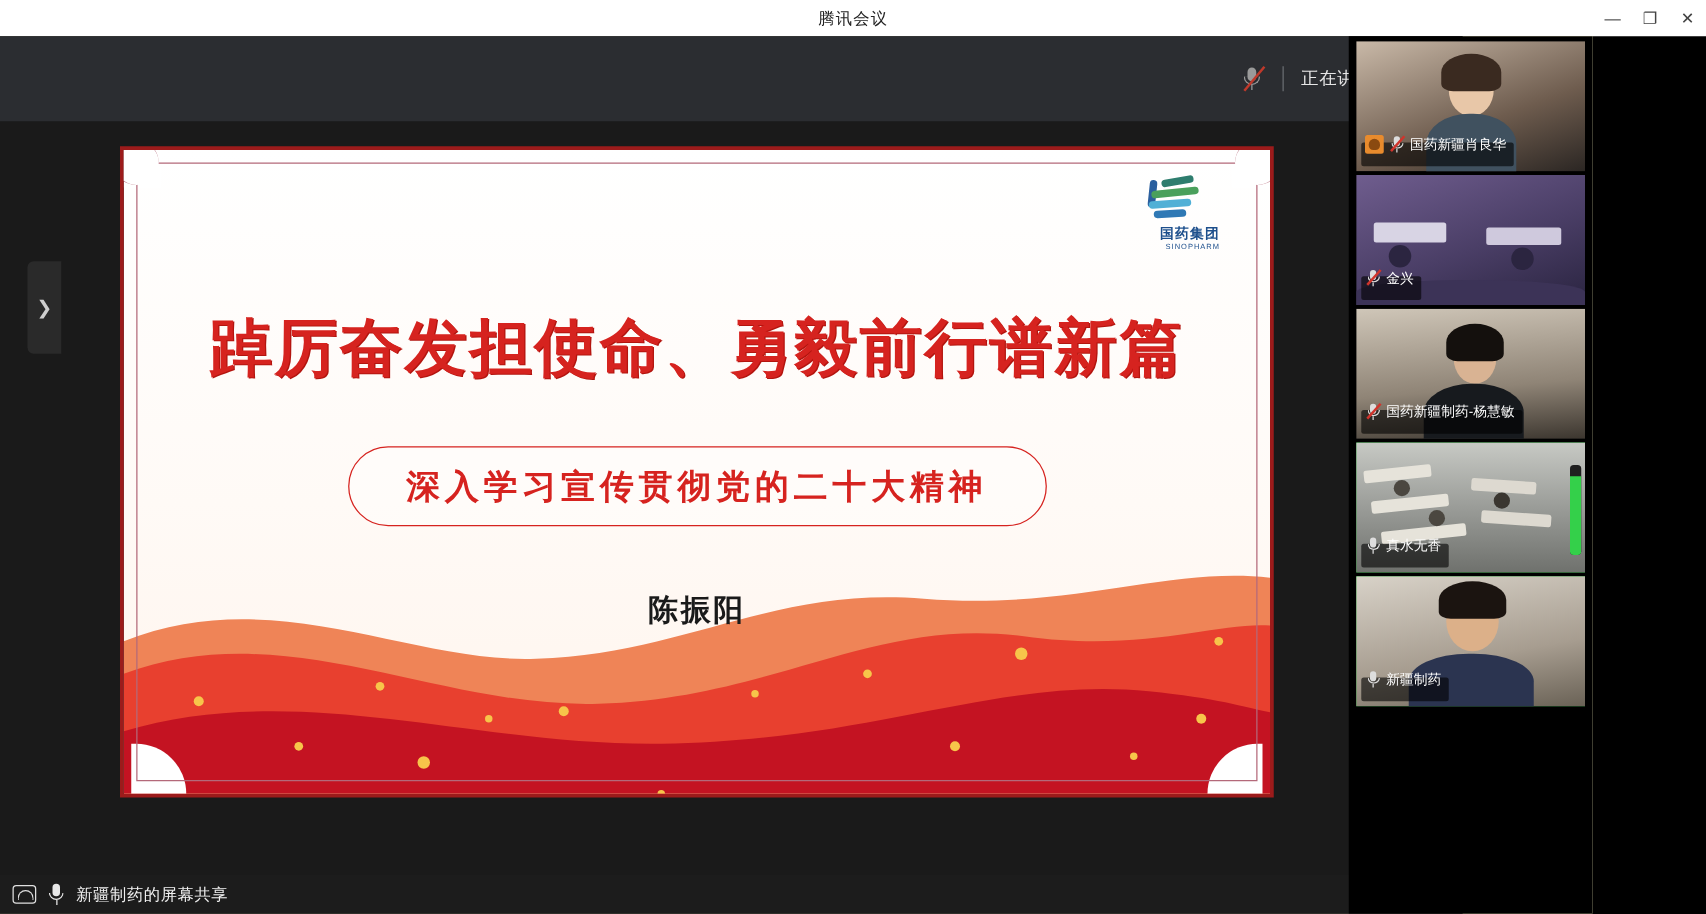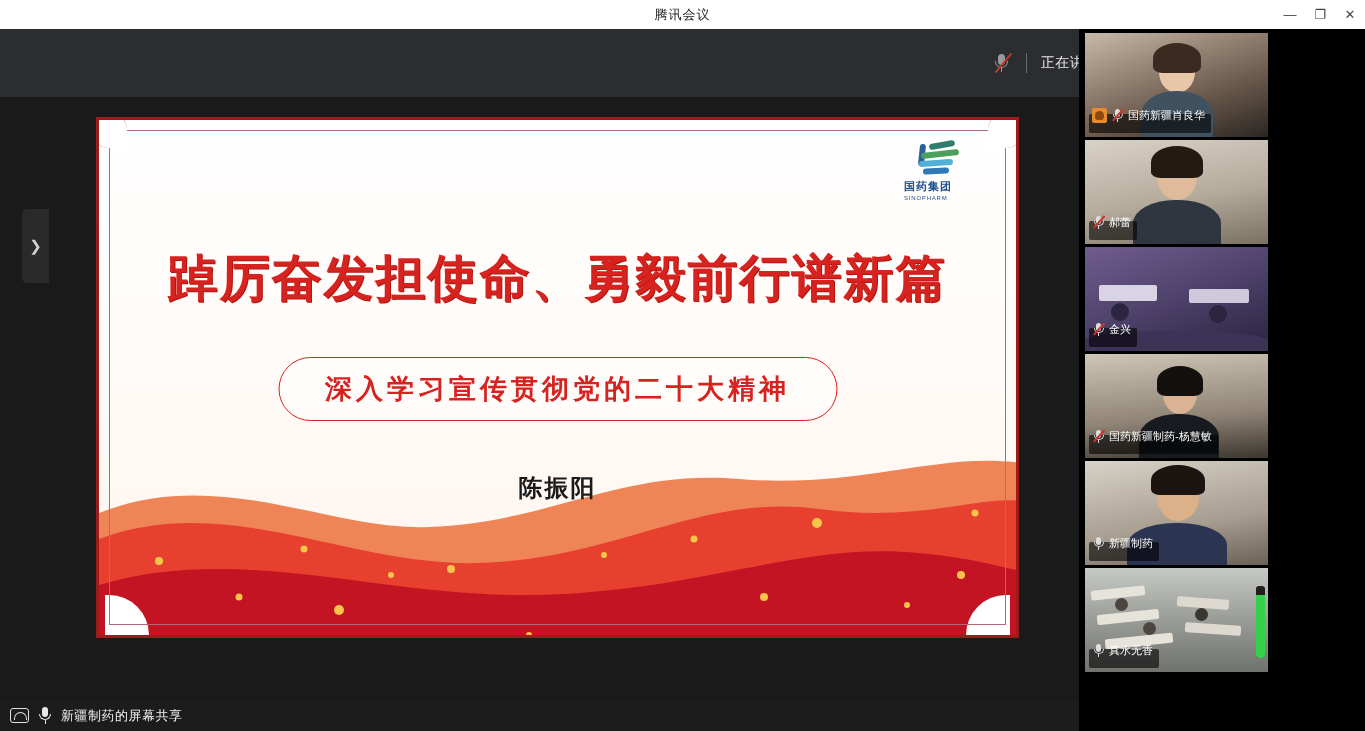--- a/index.html
+++ b/index.html
@@ -96,21 +96,21 @@
     position: absolute; width: 36px; height: 36px;
     border: 1px solid #b4697a; border-radius: 50%;
     background: #fff; z-index: 7;
   }
   .ca-tl { left: -8px; top: -8px; border-right: none; border-bottom: none; }
   .ca-tr { right: -8px; top: -8px; border-left: none; border-bottom: none; }
   .mask-tl { position:absolute; left:0; top:0; width:30px; height:30px; background:#fff; z-index:5; }
   .mask-tr { position:absolute; right:0; top:0; width:30px; height:30px; background:#fff; z-index:5; }
 
   .slide-logo {
-    position: absolute; right: 40px; top: 22px; width: 72px; text-align: left; z-index: 8;
+    position: absolute; right: 40px; top: 22px; width: 72px; text-align: right; z-index: 8;
   }
   .logo-mark { position: relative; width: 50px; height: 34px; margin: 0 auto 3px; }
   .swoosh { position: absolute; height: 6px; border-radius: 4px; }
   .sw1 { left: 14px; top: 0px;  width: 26px; background: #2e7d6e; transform: rotate(-10deg); }
   .sw2 { left: 6px;  top: 9px;  width: 38px; background: #4aa05c; transform: rotate(-6deg); }
   .sw3 { left: 4px;  top: 18px; width: 34px; background: #51b0d6; transform: rotate(-4deg); }
   .sw4 { left: 8px;  top: 26px; width: 26px; background: #2f79b5; transform: rotate(-3deg); }
   .sw-stem { position: absolute; left: 4px; top: 2px; width: 6px; height: 22px; background: #2b5f9e; border-radius: 3px; transform: rotate(6deg); }
   .logo-cn { font-size: 11px; color: #1d4f8c; font-weight: bold; letter-spacing: 1px; }
   .logo-en { font-size: 6px; color: #1d4f8c; letter-spacing: .8px; margin-top: 1px; }
@@ -322,38 +322,20 @@
         <div class="mini-mic">
           <div class="mm-body"></div>
             <div class="mm-arc"></div>
             <div class="mm-stand"></div>
             <div class="mm-slash"></div>
         </div>
         <div class="badge-name">国药新疆肖良华</div>
       </div>
     </div>
 
-    <div class="tile">
-      <div class="tile-img" style="background:linear-gradient(170deg,#d9d2c6,#b4ab9c 55%,#7a7162);">
-        <div class="ph">
-          <div class="ph-head" style="left:72px;top:14px;width:40px;height:46px;background:#e0bb9b;"></div>
-          <div class="ph-head" style="left:66px;top:6px;width:52px;height:32px;background:#241a14;border-radius:50% 50% 18% 18%;"></div>
-          <div class="ph-body" style="left:48px;top:60px;width:88px;height:48px;background:#2f3640;"></div>
-        </div>
-      </div>
-      <div class="badge">
-        <div class="mini-mic">
-          <div class="mm-body"></div>
-            <div class="mm-arc"></div>
-            <div class="mm-stand"></div>
-            <div class="mm-slash"></div>
-        </div>
-        <div class="badge-name">郝蕾</div>
-      </div>
-    </div>
 
     <div class="tile">
       <div class="tile-img" style="background:linear-gradient(160deg,#6f5d8e,#4a3e66 55%,#2a2440);">
         <div class="ph">
           <div class="ph-body" style="left:14px;top:38px;width:58px;height:16px;background:#d8d4e4;border-radius:2px;"></div>
           <div class="ph-body" style="left:104px;top:42px;width:60px;height:14px;background:#cfc9dd;border-radius:2px;"></div>
           <div class="ph-head" style="left:26px;top:56px;width:18px;height:18px;background:#2b2540;"></div>
           <div class="ph-head" style="left:124px;top:58px;width:18px;height:18px;background:#2b2540;"></div>
           <div class="ph-body" style="left:0;top:84px;width:183px;height:20px;background:#3c3357;"></div>
         </div>
@@ -378,38 +360,20 @@
         </div>
       </div>
       <div class="badge">
         <div class="mini-mic">
           <div class="mm-body"></div>
             <div class="mm-arc"></div>
             <div class="mm-stand"></div>
             <div class="mm-slash"></div>
         </div>
         <div class="badge-name">国药新疆制药-杨慧敏</div>
-      </div>
-    </div>
-
-    <div class="tile active">
-      <div class="tile-img" style="background:linear-gradient(170deg,#d8d2c8,#a79d90 60%,#6a6256);">
-        <div class="ph">
-          <div class="ph-head" style="left:72px;top:12px;width:42px;height:48px;background:#dcb089;"></div>
-          <div class="ph-head" style="left:66px;top:4px;width:54px;height:30px;background:#1b1410;border-radius:50% 50% 18% 18%;"></div>
-          <div class="ph-body" style="left:42px;top:62px;width:100px;height:46px;background:#2b3450;"></div>
-        </div>
-      </div>
-      <div class="badge">
-        <div class="mini-mic">
-          <div class="mm-body"></div>
-            <div class="mm-arc"></div>
-            <div class="mm-stand"></div>
-        </div>
-        <div class="badge-name">新疆制药</div>
       </div>
     </div>
 
     <div class="tile active">
       <div class="tile-img" style="background:linear-gradient(180deg,#c7c9c4,#9a9c98 50%,#6f716d);">
         <div class="ph">
           <div class="ph-body" style="left:6px;top:20px;width:54px;height:10px;background:#e6e3da;border-radius:2px;transform:rotate(-6deg);"></div>
           <div class="ph-body" style="left:12px;top:44px;width:62px;height:10px;background:#e6e3da;border-radius:2px;transform:rotate(-6deg);"></div>
           <div class="ph-body" style="left:20px;top:68px;width:68px;height:10px;background:#e6e3da;border-radius:2px;transform:rotate(-6deg);"></div>
           <div class="ph-body" style="left:92px;top:30px;width:52px;height:10px;background:#ddd9d0;border-radius:2px;transform:rotate(4deg);"></div>
@@ -425,14 +389,32 @@
       <div class="badge">
         <div class="mini-mic">
           <div class="mm-body"></div>
             <div class="mm-arc"></div>
             <div class="mm-stand"></div>
         </div>
         <div class="badge-name">真水无香</div>
       </div>
     </div>
 
+    <div class="tile active">
+      <div class="tile-img" style="background:linear-gradient(170deg,#d8d2c8,#a79d90 60%,#6a6256);">
+        <div class="ph">
+          <div class="ph-head" style="left:72px;top:12px;width:42px;height:48px;background:#dcb089;"></div>
+          <div class="ph-head" style="left:66px;top:4px;width:54px;height:30px;background:#1b1410;border-radius:50% 50% 18% 18%;"></div>
+          <div class="ph-body" style="left:42px;top:62px;width:100px;height:46px;background:#2b3450;"></div>
+        </div>
+      </div>
+      <div class="badge">
+        <div class="mini-mic">
+          <div class="mm-body"></div>
+            <div class="mm-arc"></div>
+            <div class="mm-stand"></div>
+        </div>
+        <div class="badge-name">新疆制药</div>
+      </div>
+    </div>
+
   </div>
 </div>
 
 </body></html>

